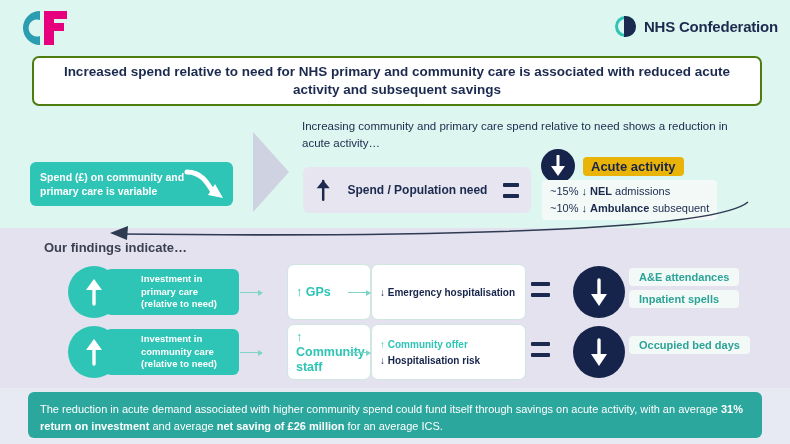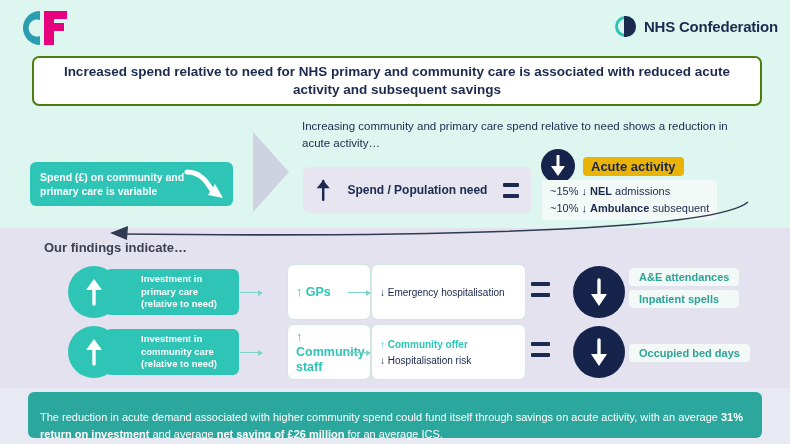--- a/index.html
+++ b/index.html
@@ -106,48 +106,48 @@
     padding:0 8px 0 36px;box-sizing:border-box;display:flex;align-items:center;z-index:1;
   }
   .wbox{
     position:absolute;background:#fff;border:1px solid #cfe6e1;border-radius:7px;
     box-sizing:border-box;display:flex;flex-direction:column;justify-content:center;
   }
   .wbox.b2{left:263px;top:0px;width:84px;height:56px;align-items:flex-start;padding:18px 8px;margin-left:24px;}
   .wbox.b3{left:371px;top:0px;width:155px;height:56px;padding:0 8px;gap:5px;}
   .b2 .t{font-size:12.5px;font-weight:bold;color:#2ec4b6;line-height:1.2;}
   .b3 .t-teal{font-size:10px;font-weight:bold;color:#2ec4b6;white-space:nowrap;}
-  .b3 .t-navy{font-size:10px;font-weight:normal;color:#16234a;white-space:nowrap;}
+  .b3 .t-navy{font-size:10px;font-weight:bold;color:#16234a;white-space:nowrap;}
 
   .conn{position:absolute;height:1px;background:#7fd4c9;top:28px;}
   .conn::after{
     content:"";position:absolute;right:-1px;top:-2.5px;width:0;height:0;
     border-left:5px solid #7fd4c9;border-top:3px solid transparent;border-bottom:3px solid transparent;
   }
   .conn.c1{left:240px;width:22px;}
   .conn.c2{left:348px;width:22px;}
 
   .eq-row{position:absolute;left:531px;top:18px;}
   .circ-navy{
     position:absolute;left:573px;top:2px;width:52px;height:52px;border-radius:50%;
     background:#16234a;display:flex;align-items:center;justify-content:center;
   }
   .tags{position:absolute;left:629px;top:4px;display:flex;flex-direction:column;gap:4px;}
   .tag{
     background:#f3f9f7;border-radius:4px;padding:3px 10px;
     font-size:11px;font-weight:bold;color:#2ba397;white-space:nowrap;
   }
-  .tags.single{top:20px;}
+  .tags.single{top:12px;}
 
   
   .foot{
     position:absolute;left:28px;top:392px;width:734px;height:46px;
     background:#2ba79d;border-radius:6px;color:#fff;
-    font-size:11px;line-height:1.5;padding:17px 12px;box-sizing:border-box;
-    display:flex;align-items:flex-start;
+    font-size:11px;line-height:1.5;padding:4px 12px;box-sizing:border-box;
+    display:flex;align-items:flex-end;
   }
   .foot b{font-weight:bold;}
 </style>
 </head>
 <body>
 
 <div class="stage">
 
   <div class="band-top"></div>
   <div class="band-mid"></div>

